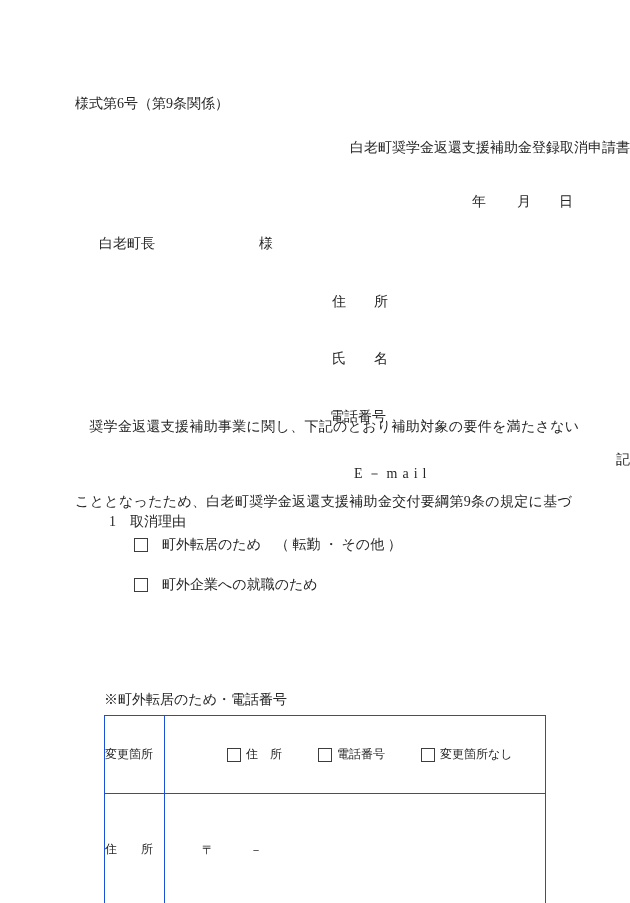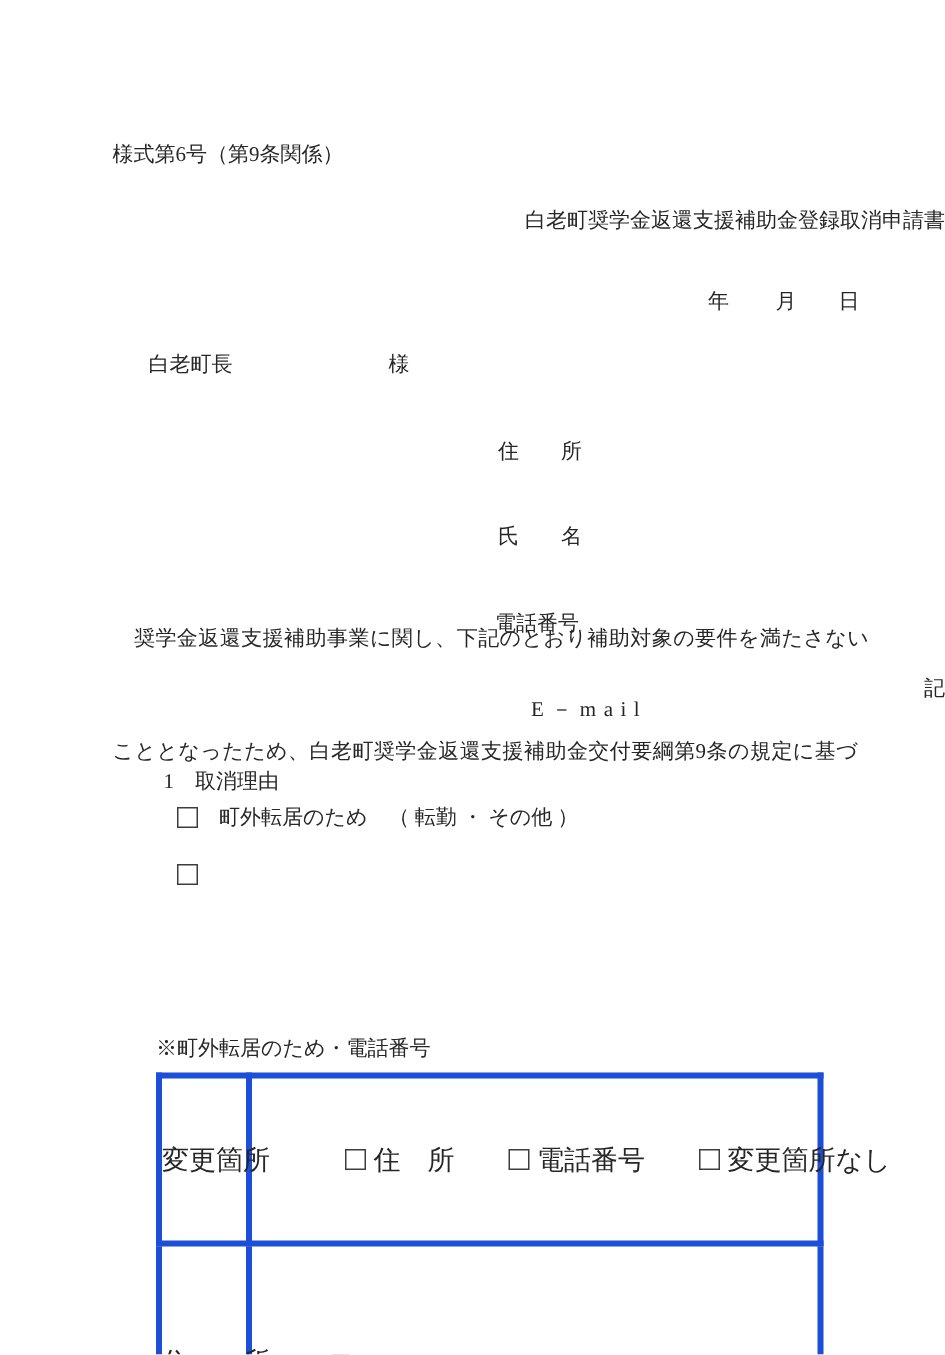--- a/index.html
+++ b/index.html
@@ -5,33 +5,33 @@
   html,body{margin:0;padding:0;background:#fff;}
   .page{
     position:relative;width:630px;height:903px;background:#ffffff;
     font-family:"Liberation Serif","DejaVu Serif",serif;
     color:#262626;font-size:14px;overflow:hidden;
   }
   .abs{position:absolute;white-space:pre;line-height:1.2;}
   .center{left:0;right:0;text-align:right;}
   .sig-line{line-height:24px;white-space:pre;}
   .para-line{line-height:26px;white-space:pre;letter-spacing:.3px;margin-top:16px;}
-  .cb-row{position:absolute;left:118px;display:flex;align-items:center;white-space:pre;}
+  .cb-row{position:absolute;left:134px;display:flex;align-items:center;white-space:pre;}
   .cbox{
     display:inline-block;width:12px;height:12px;
     border:1px solid #3d3d3d;background:#fff;flex:0 0 auto;
   }
   .cb-row .cbox{margin-right:14px;}
   .email{letter-spacing:5px;margin-left:44px;}
   table.chg{
     position:absolute;left:104px;top:715px;width:441px;
     border-collapse:collapse;table-layout:fixed;
   }
   table.chg td{
-    border:4px solid #1d4ed8;font-size:18px;color:#262626;
+    border:1px solid #1d4ed8;font-size:12px;color:#262626;
     padding:0;vertical-align:middle;white-space:pre;
   }
   td.lbl{padding:2px 2px 0 7px;}
   td.vtop{vertical-align:top;}
   .opt-flex{display:flex;align-items:center;gap:36px;padding-left:62px;}
   .opt{display:flex;align-items:center;white-space:pre;}
   .opt .cbox{margin-right:5px;}
   .postal{padding:3px 0 0 7px;}
   .postal .dash{margin-left:36px;}
 </style>
@@ -70,20 +70,21 @@
     <span>1</span><span style="margin-left:14px">取消理由</span>
   </div>
 
   <div class="cb-row" style="top:536px">
     <span class="cbox"></span>
     <span>町外転居のため　（ 転勤 ・ その他 ）</span>
   </div>
 
   <div class="cb-row" style="top:576px">
     <span class="cbox"></span>
+    <span>町外企業への就職のため</span>
   </div>
 
 
   <div class="abs" style="left:104px;top:692px">※町外転居のため・電話番号</div>
 
   <table class="chg">
     <colgroup>
         <col style="width:60px">
         <col style="width:381px">
       </colgroup>

